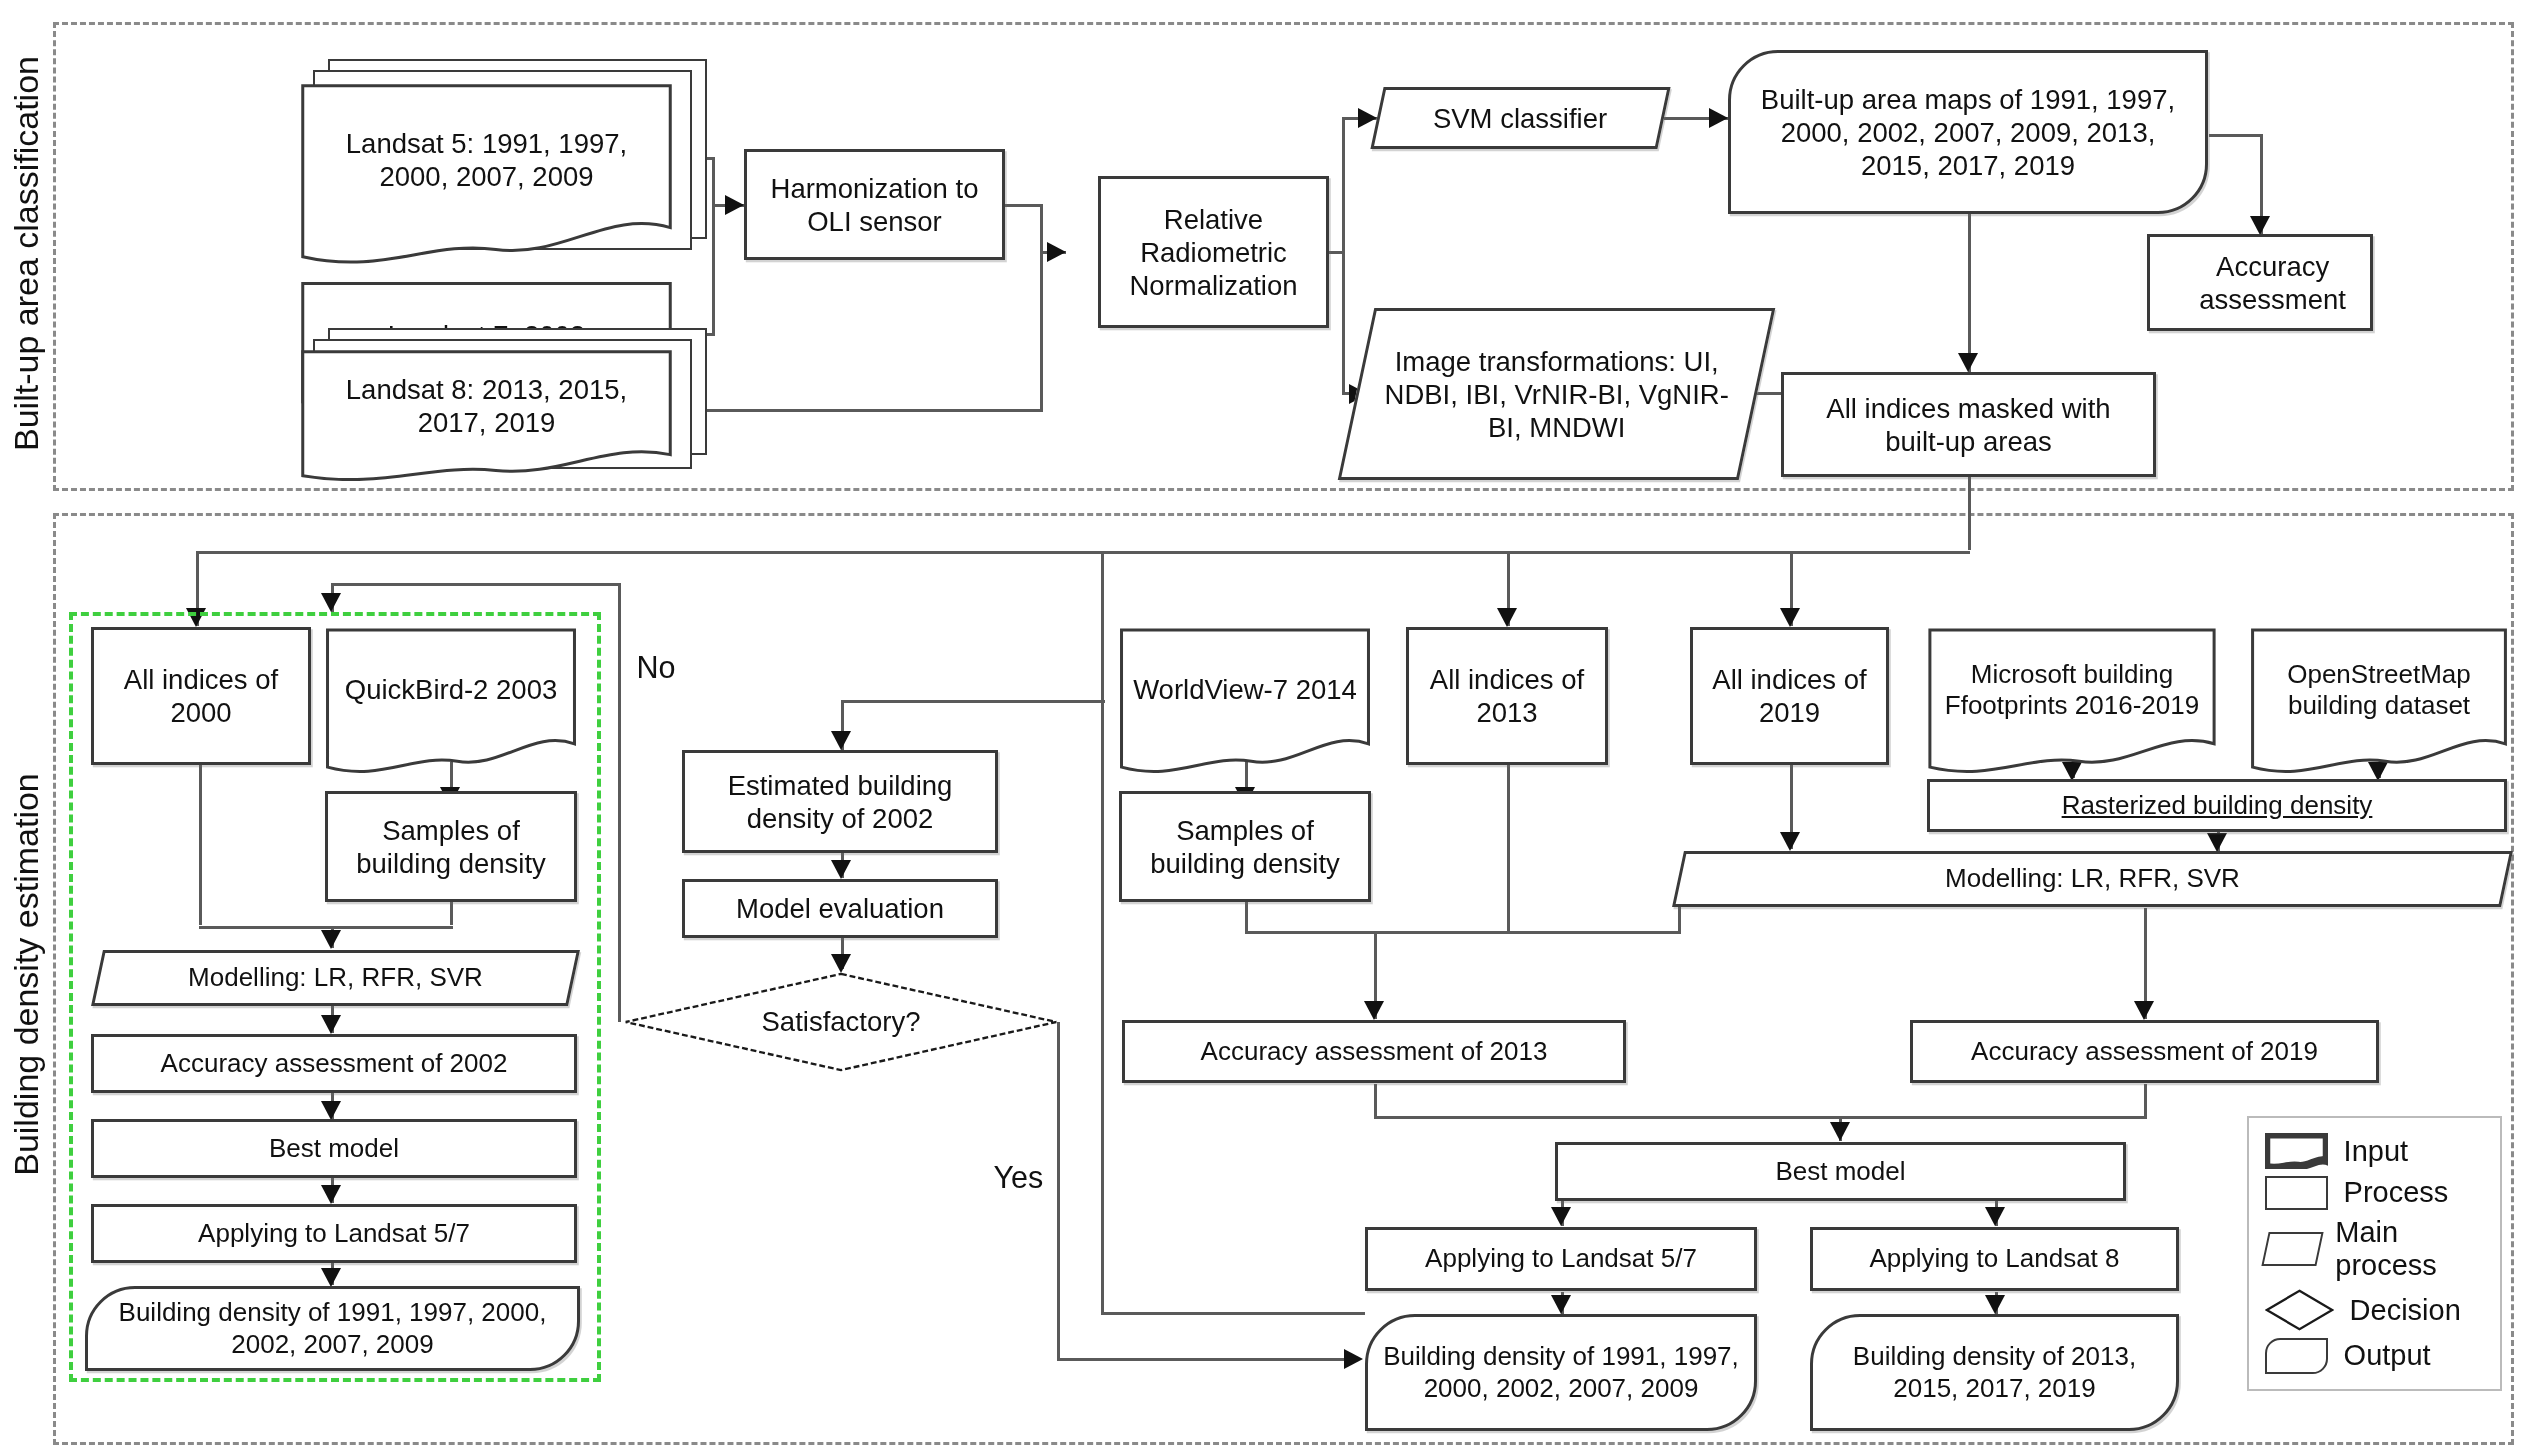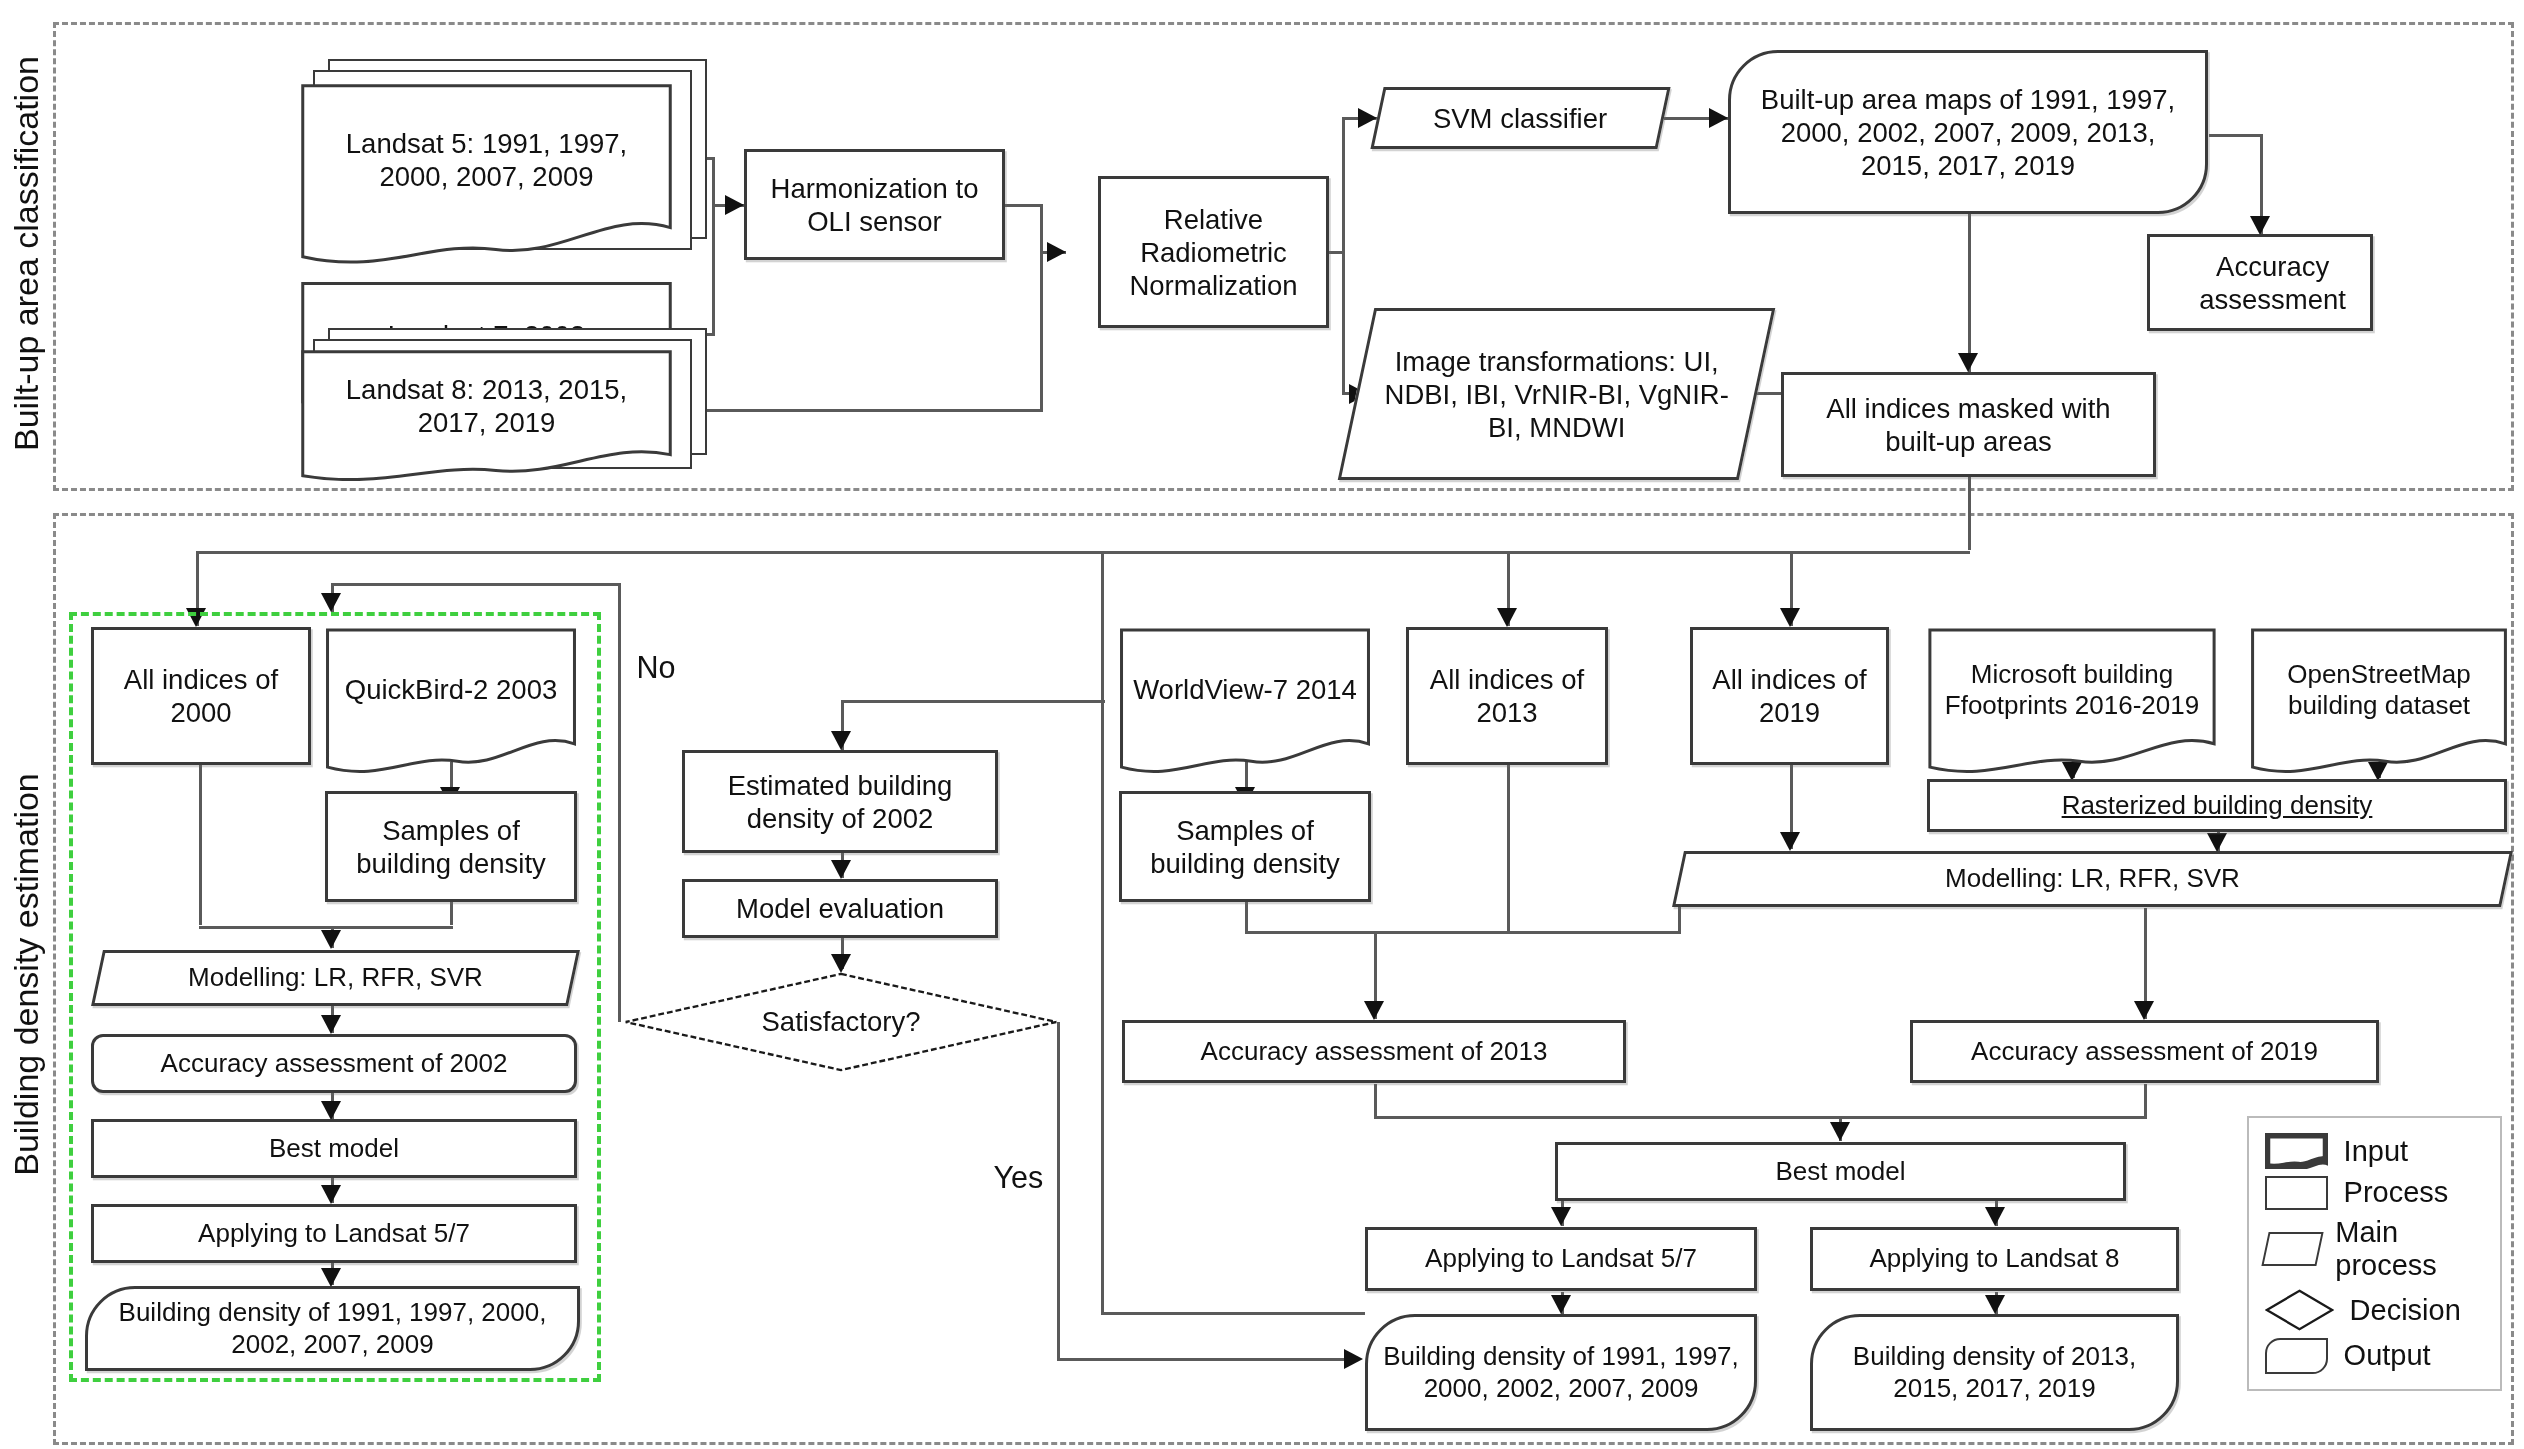--- a/index.html
+++ b/index.html
@@ -203,21 +203,21 @@
   <div class="doc" style="left:325px;top:627px;width:252px;height:146px;">
     <svg viewBox="0 0 200 100" preserveAspectRatio="none">
         <path d="M2,2 L198,2 L198,80 C165,70 140,97 105,92 C70,87 45,106 2,96 Z" fill="#fff" stroke="#3a3a3a" stroke-width="3" vector-effect="non-scaling-stroke"></path>
       </svg>
     <div class="dtxt">QuickBird-2 2003</div>
   </div>
   <div class="nd" style="left:325px;top:791px;width:252px;height:111px;">Samples of building density</div>
   <div class="nd para" style="left:97px;top:950px;width:477px;height:56px;font-size:26px;">
       <span>Modelling: LR, RFR, SVR</span>
     </div>
-  <div class="nd" style="left:91px;top:1034px;width:486px;height:59px;font-size:26px;border-radius:12px;">Accuracy assessment of 2002</div>
+  <div class="nd" style="left:91px;top:1034px;width:486px;height:59px;font-size:26px;">Accuracy assessment of 2002</div>
   <div class="nd" style="left:91px;top:1119px;width:486px;height:59px;font-size:26px;">Best model</div>
   <div class="nd" style="left:91px;top:1204px;width:486px;height:59px;font-size:26px;">Applying to Landsat 5/7</div>
   <div class="nd out" style="left:85px;top:1286px;width:495px;height:85px;font-size:26px;">Building density of 1991, 1997, 2000, 2002, 2007, 2009</div>
 
   <div class="nd" style="left:682px;top:750px;width:316px;height:103px;">Estimated building density of 2002</div>
   <div class="nd" style="left:682px;top:879px;width:316px;height:59px;">Model evaluation</div>
 
   <div style="position:absolute;left:624px;top:972px;width:434px;height:100px;">
     <svg viewBox="0 0 740 170" style="position:absolute;left:0;top:0;width:100%;height:100%;">
       <polygon points="370,3 737,85 370,167 3,85" fill="#fff" stroke="#1a1a1a" stroke-width="4" stroke-dasharray="10 5"></polygon>

